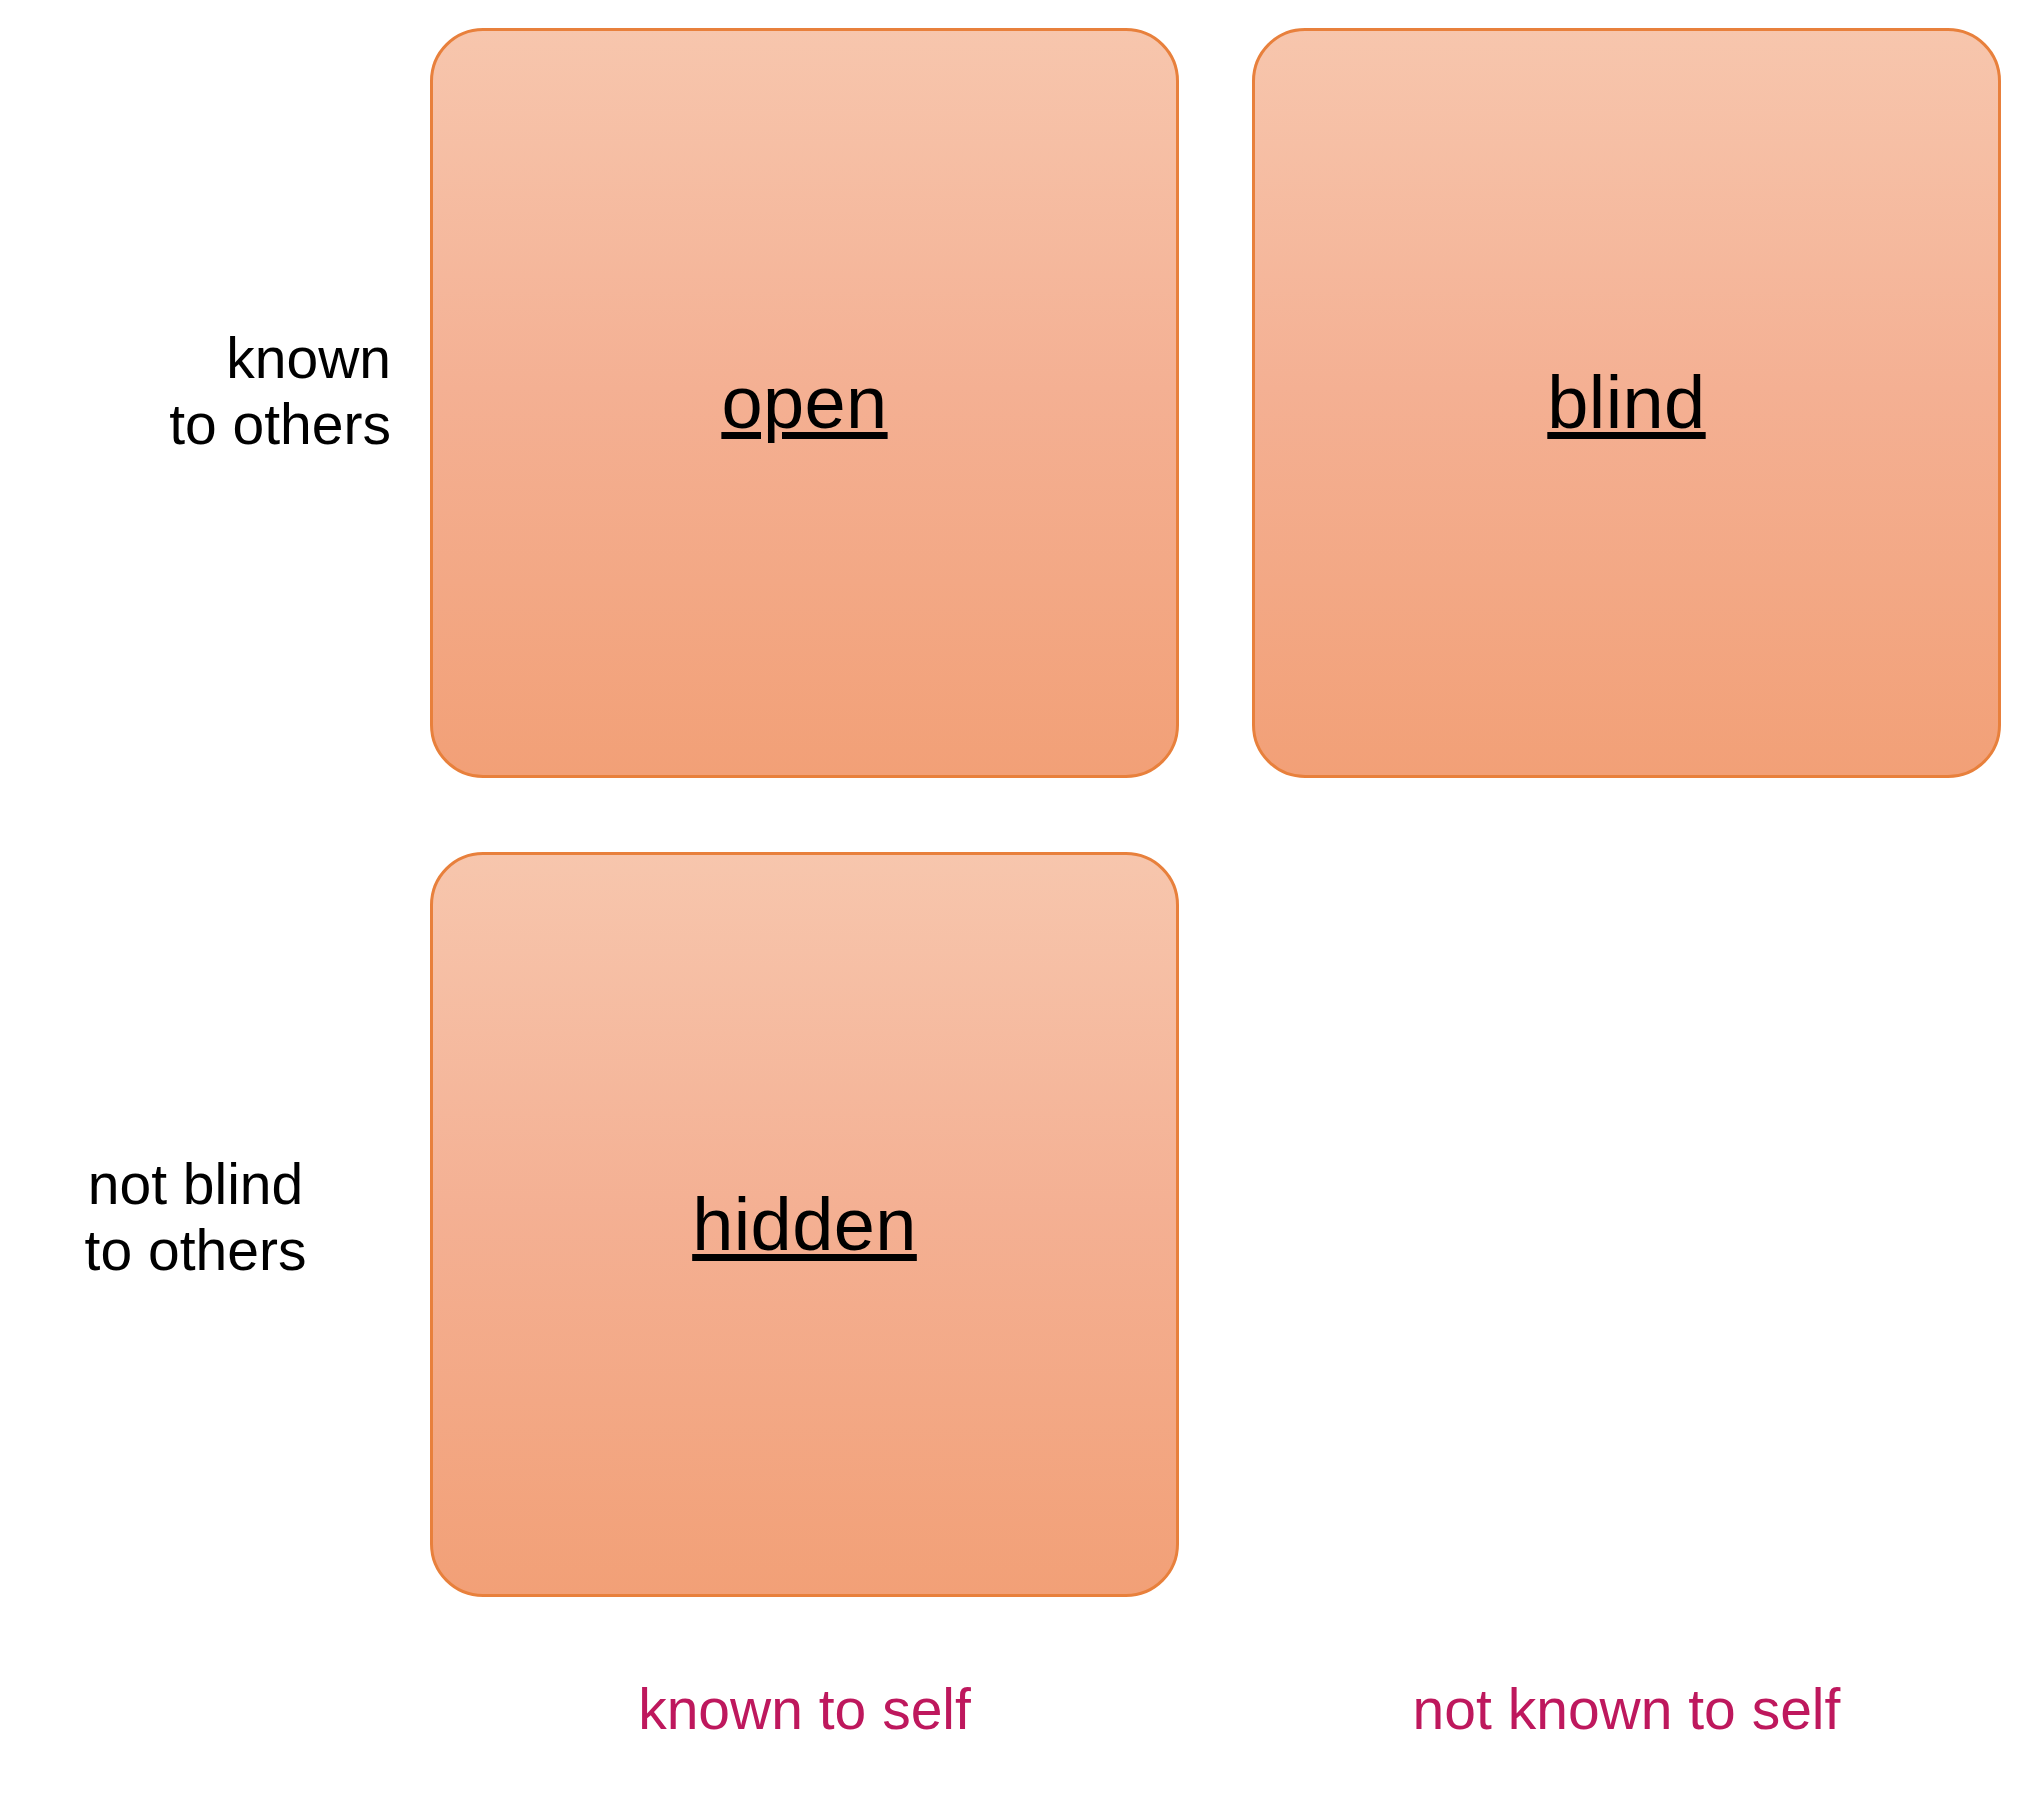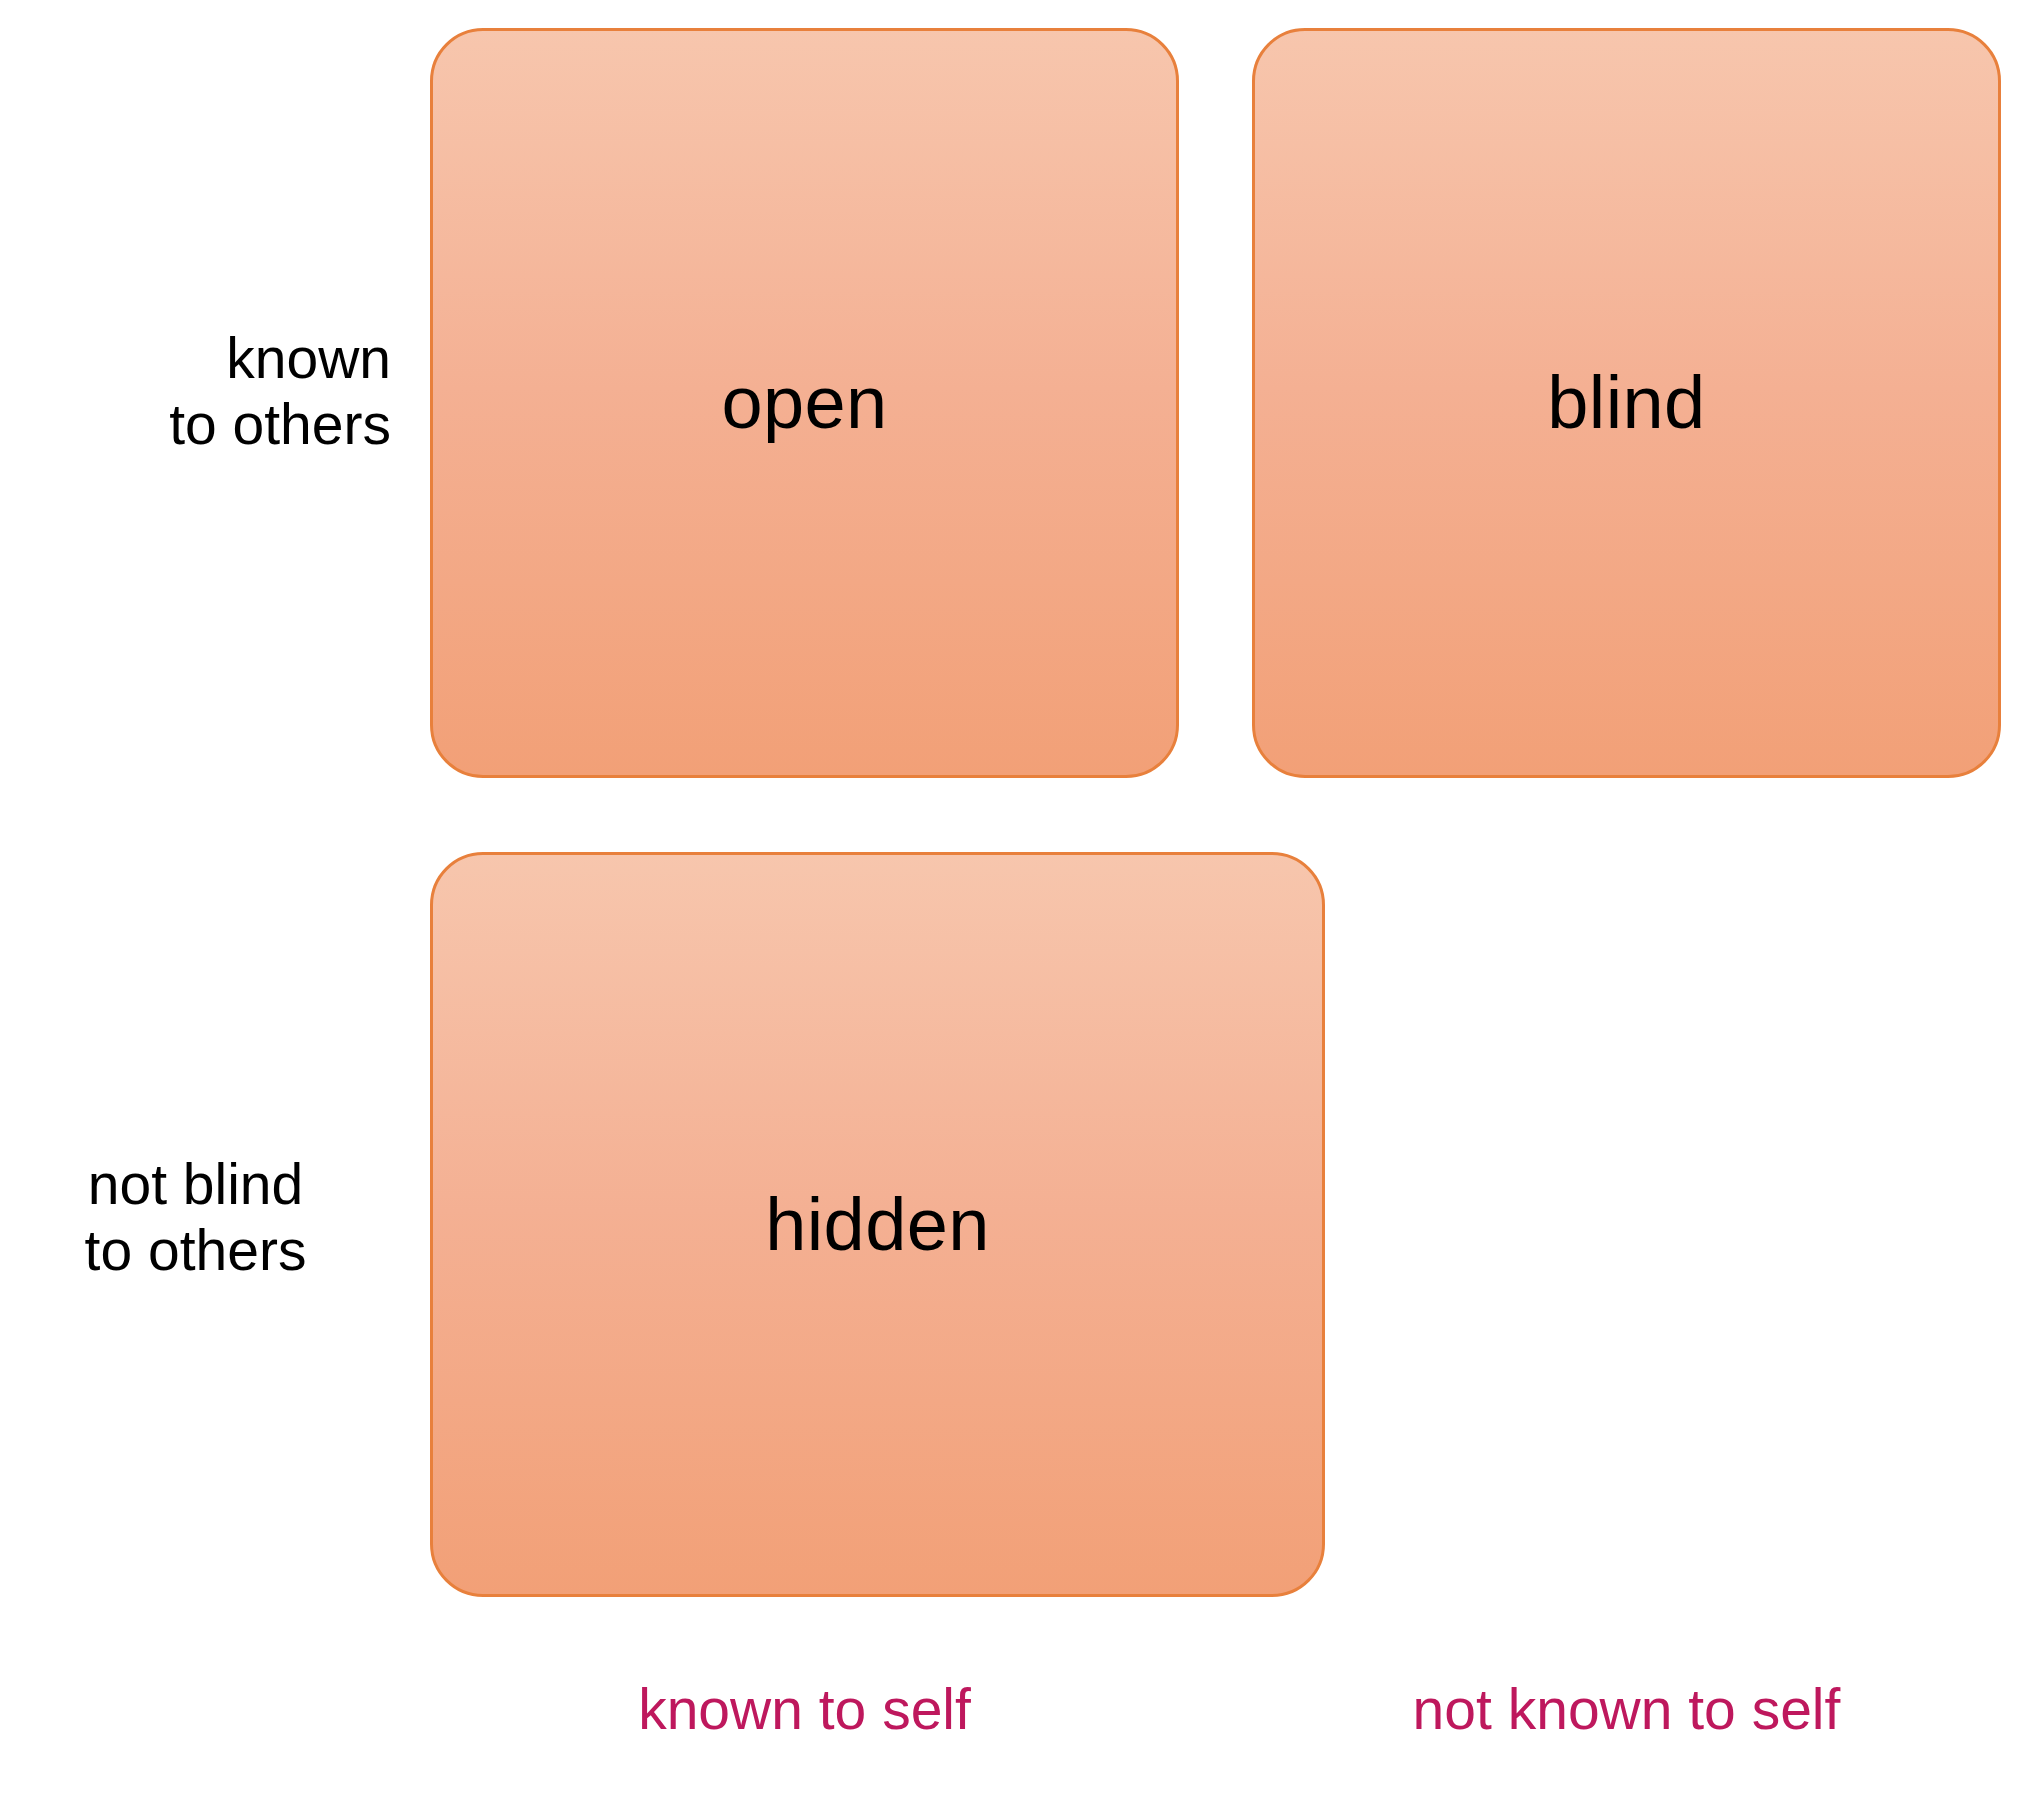--- a/index.html
+++ b/index.html
@@ -25,35 +25,36 @@
   
   .quadrant {
     position: absolute;
     box-sizing: border-box;
     border-radius: 53px;
     border: 3.4px solid #e8803c;
     background-image: linear-gradient(to bottom, #f7c6ad 0%, #f4b093 48%, #f2a077 100%);
     display: flex;
     align-items: center;
     justify-content: center;
+    text-decoration: underline;
   }
 
   .quadrant-label {
     font-size: 74px;
     font-weight: 400;
     line-height: 1;
     color: #000000;
     letter-spacing: 0.4px;
     white-space: nowrap;
     user-select: none;
   }
 
   #quad-open    { left: 430px;  top: 28px;  width: 749px; height: 750px; }
   #quad-blind   { left: 1252px; top: 28px;  width: 749px; height: 750px; }
-  #quad-hidden  { left: 430px;  top: 852px; width: 895px; height: 745px; }
+  #quad-hidden  { left: 430px;  top: 852px; width: 749px; height: 745px; }
   #quad-unknown { left: 1252px; top: 852px; width: 749px; height: 745px; }
 
   
   .row-label {
     position: absolute;
     left: 0;
     width: 391px;
     text-align: center;
     font-size: 57px;
     line-height: 1.16;

